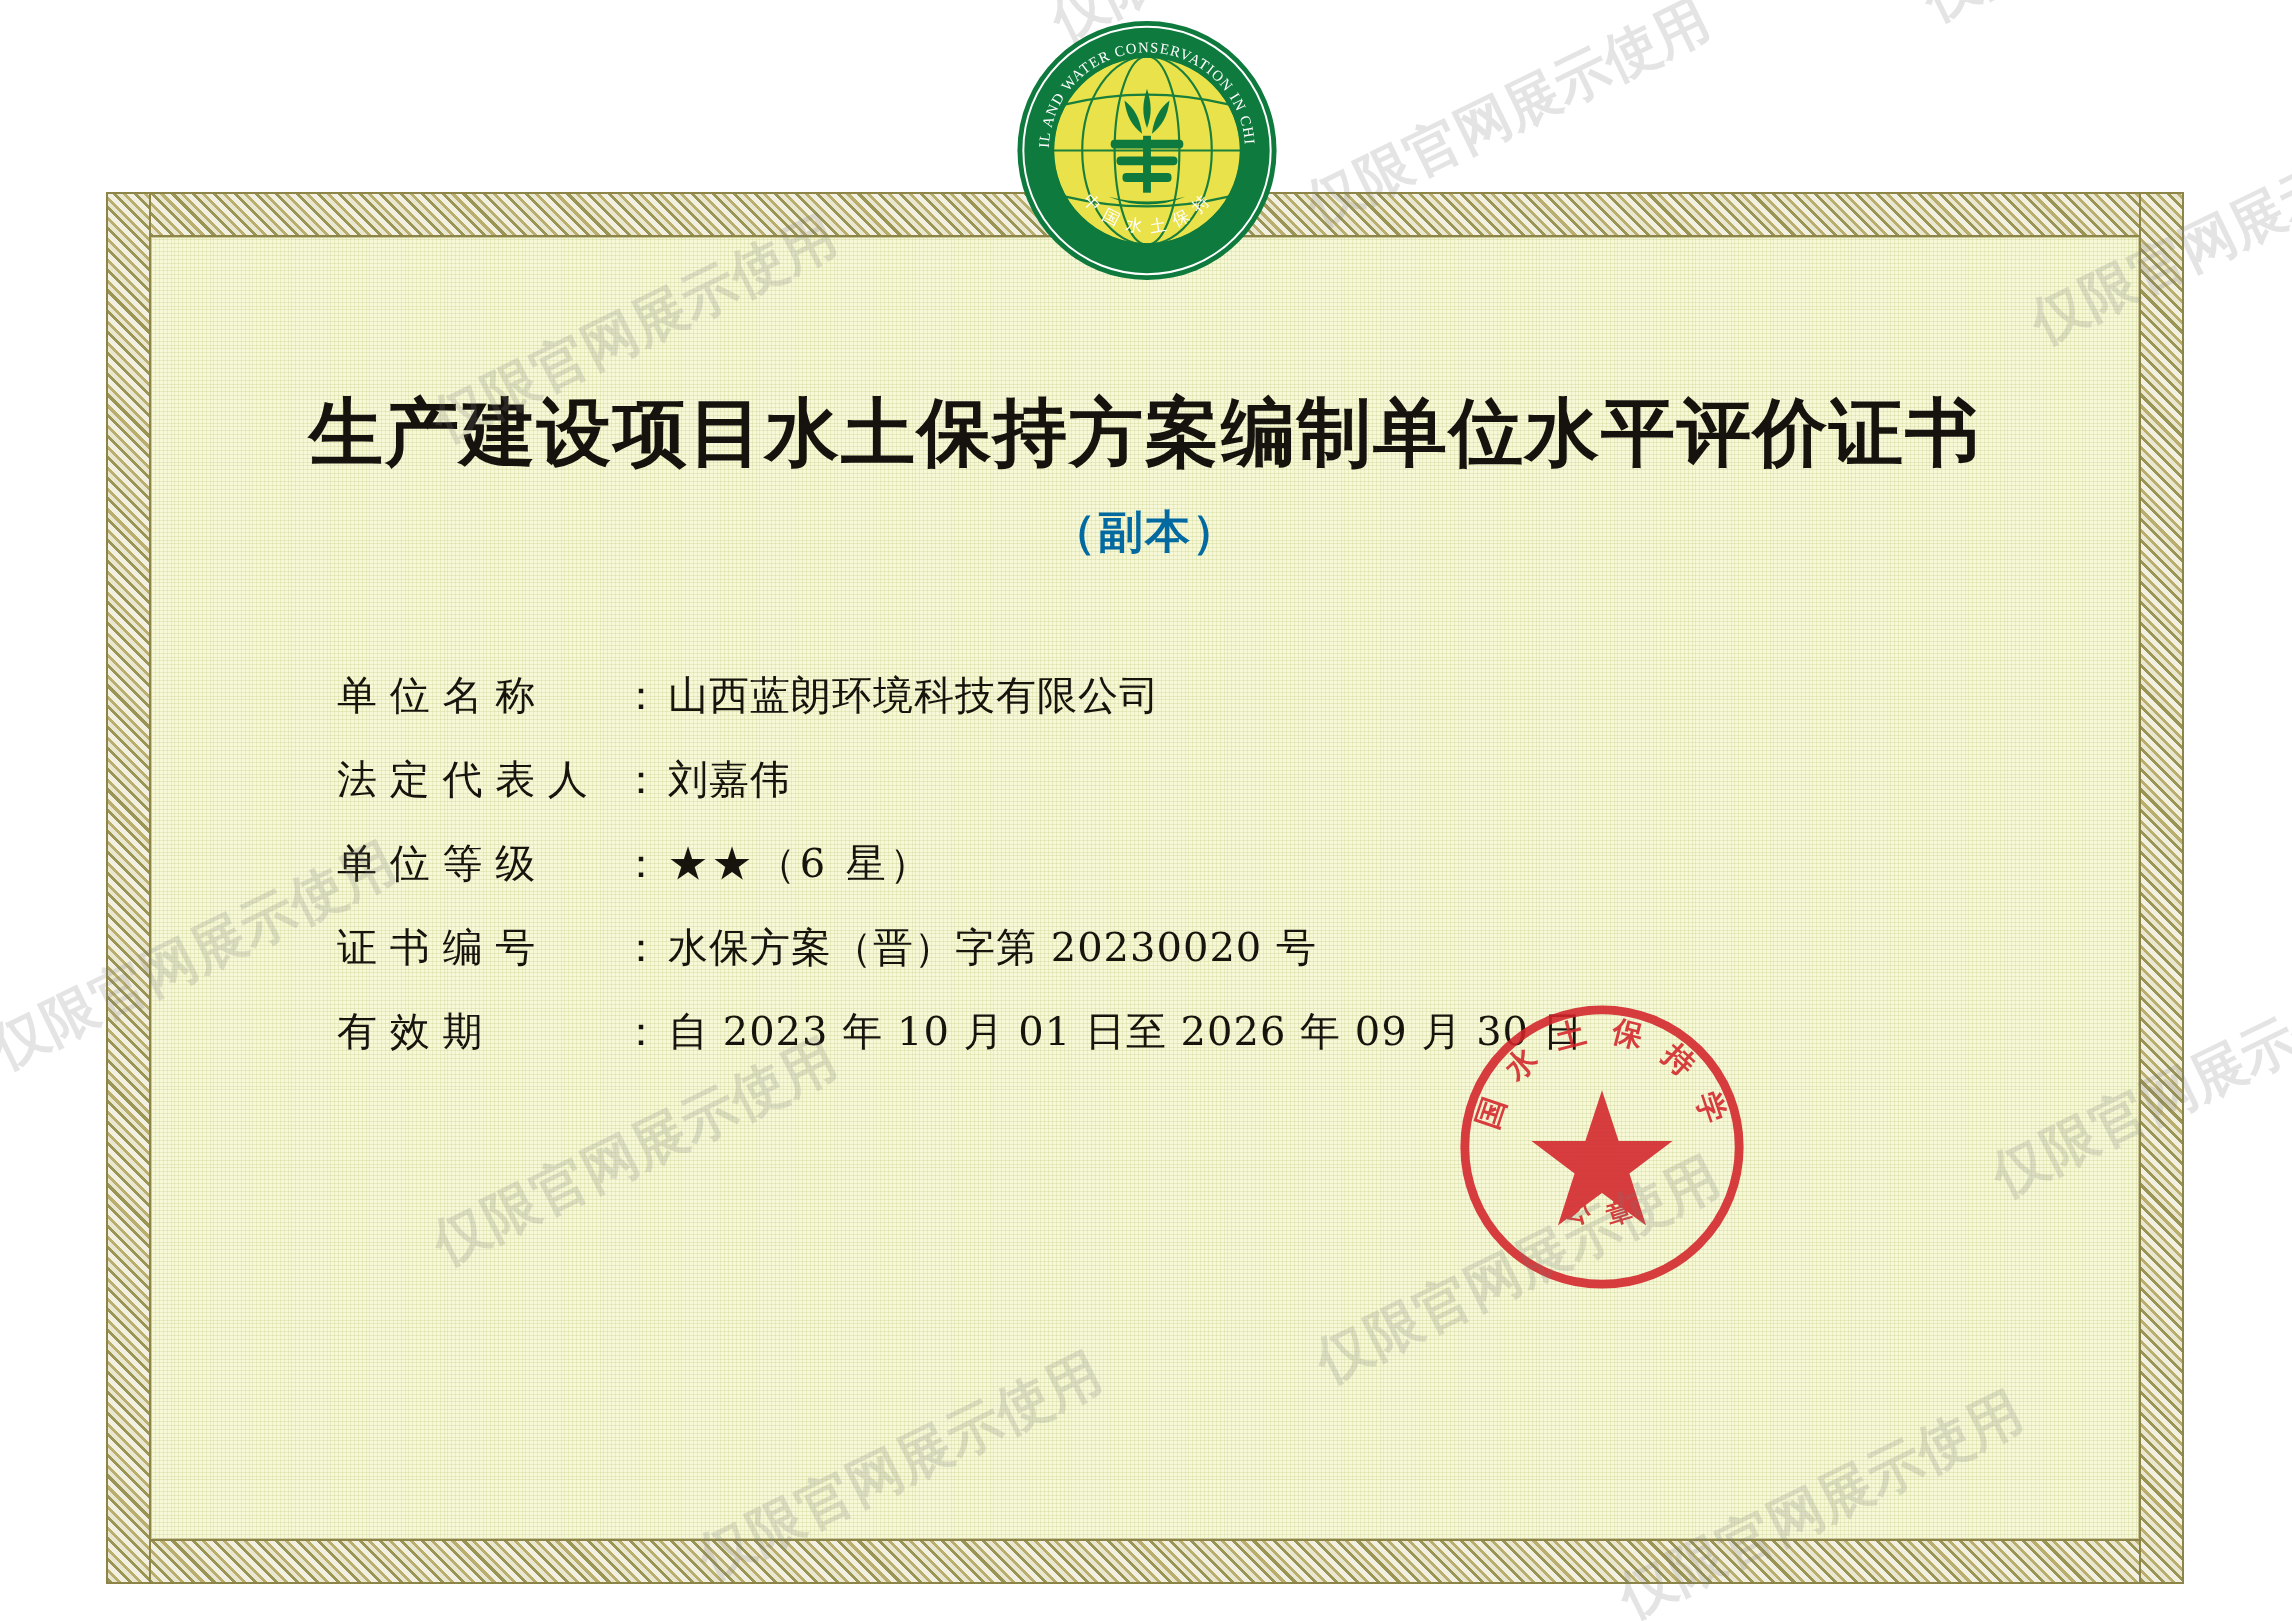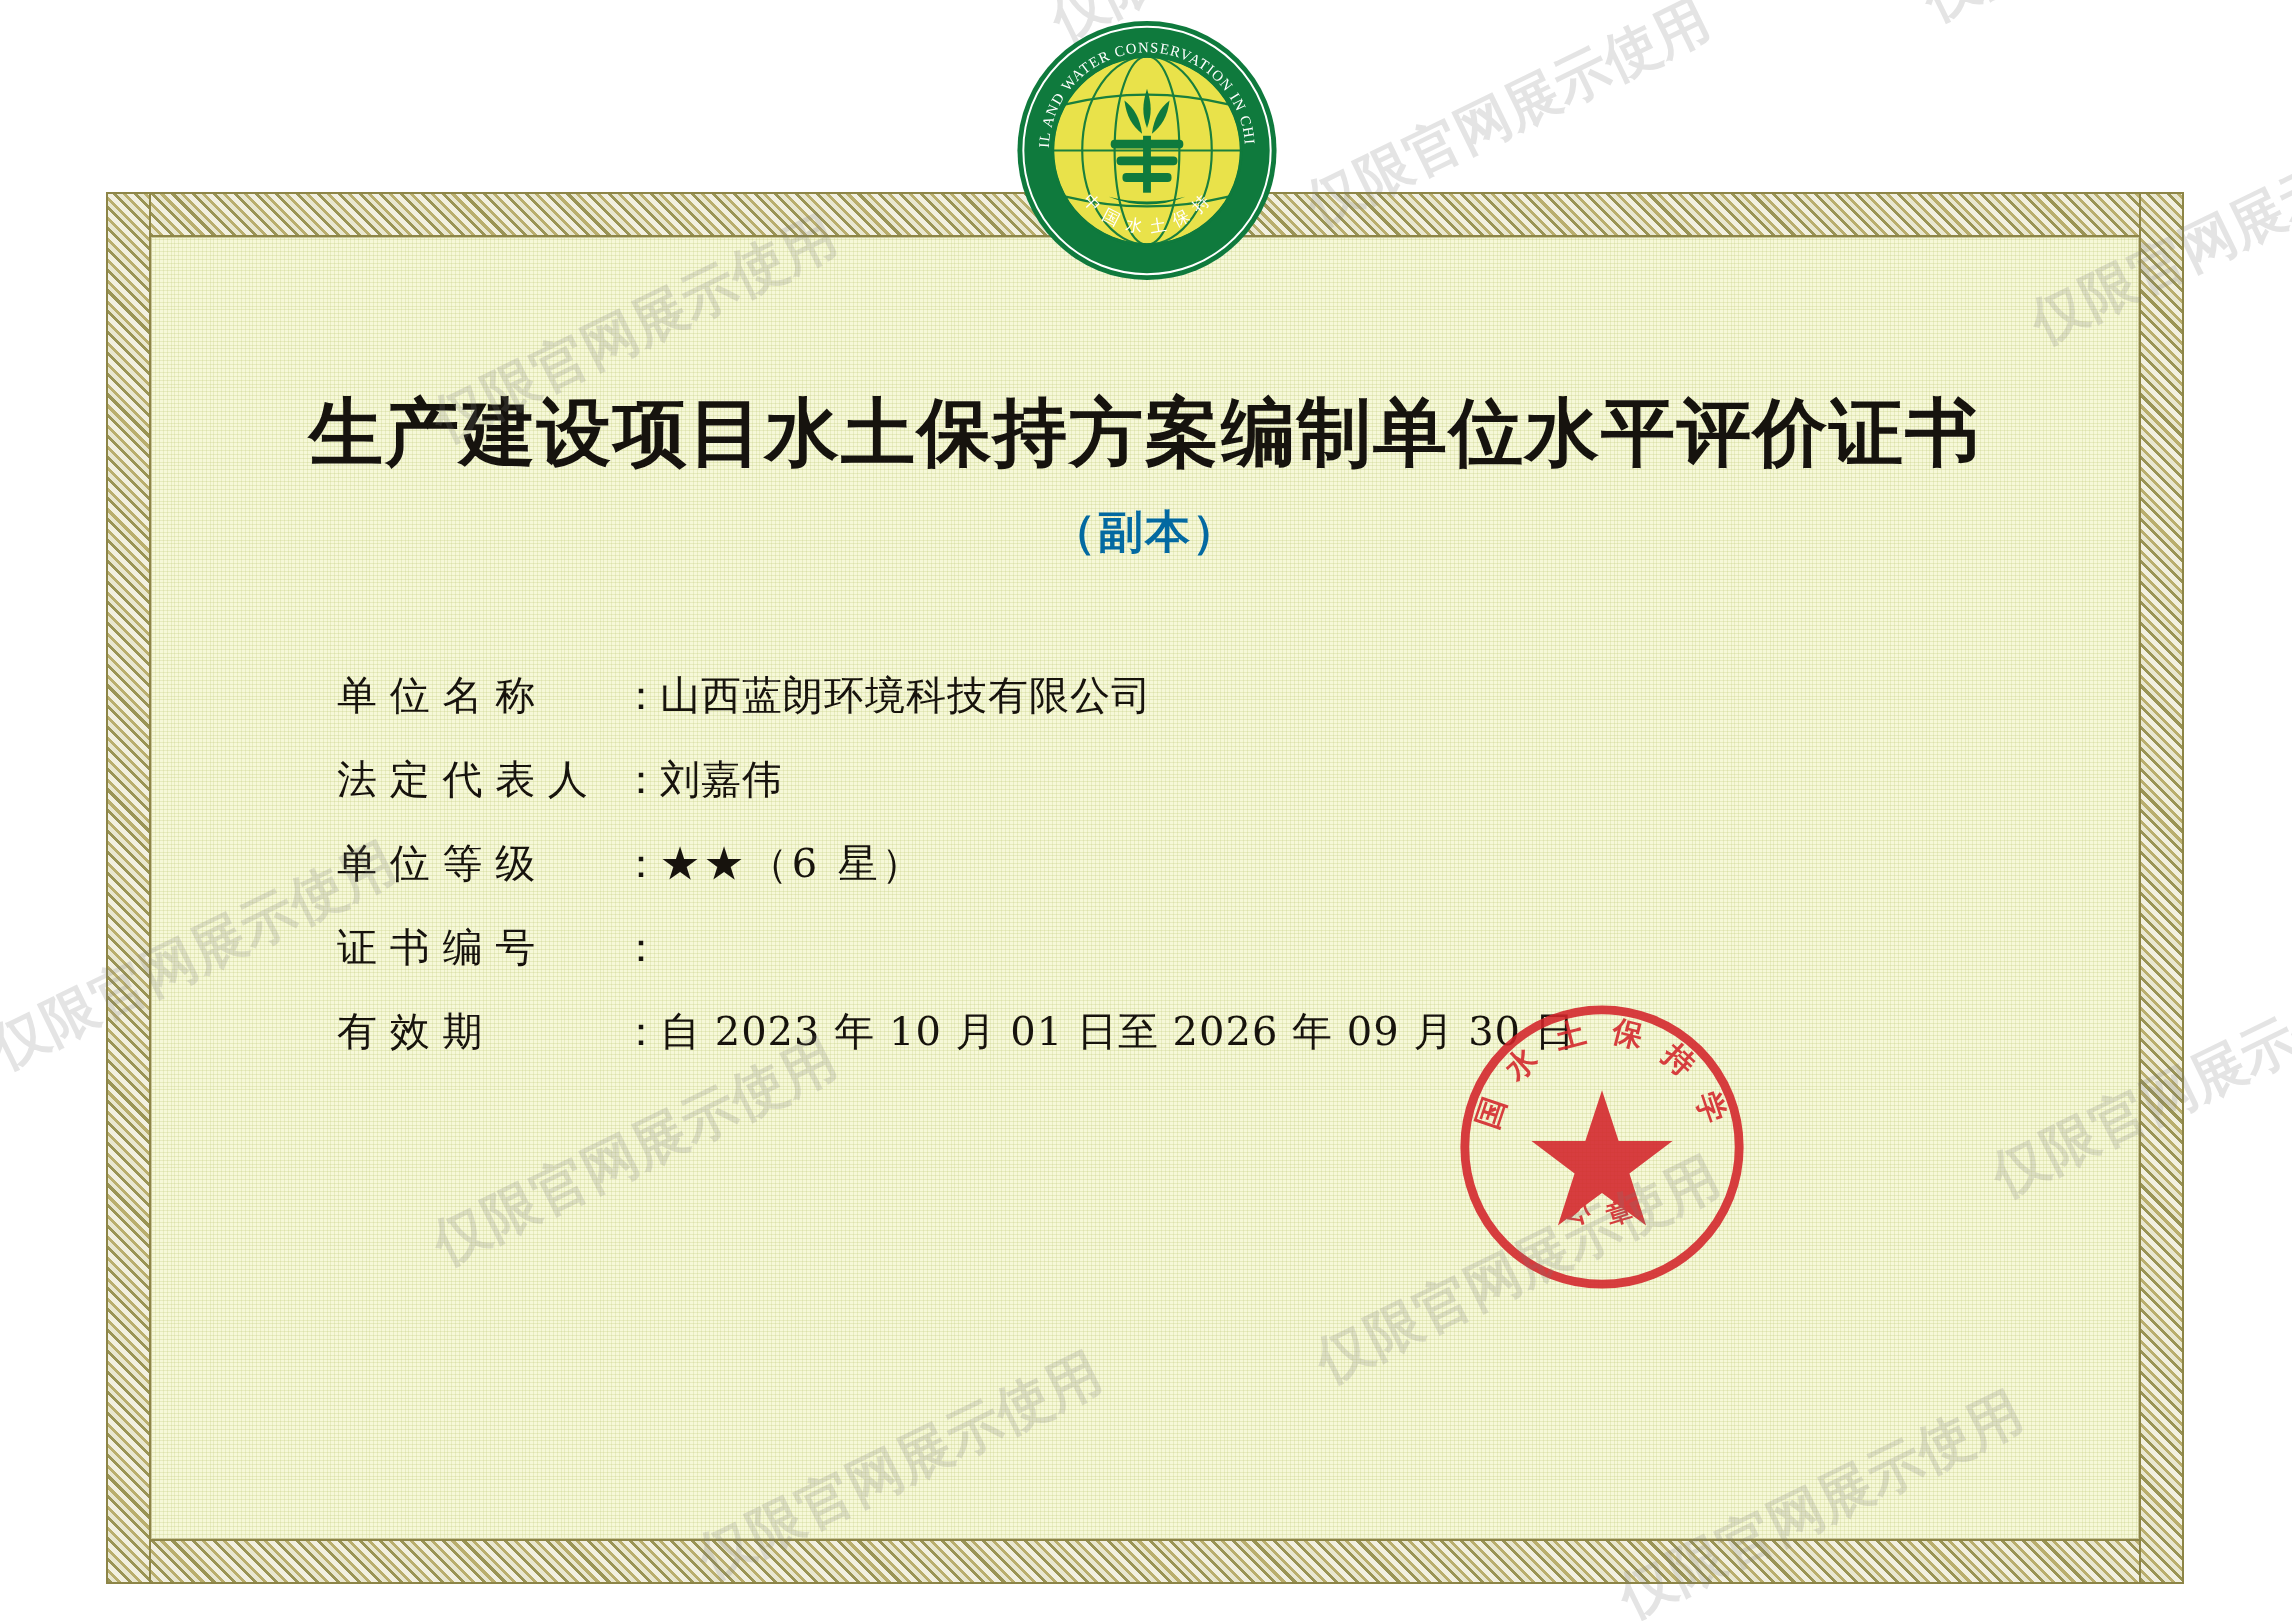--- a/index.html
+++ b/index.html
@@ -142,20 +142,21 @@
   .field-label .lbl-text {
     display: flex;
     justify-content: space-between;
     width: 274px;
   }
   .field-label .colon { width: 39px; text-align: right; }
   .field-value {
     flex: 1 1 auto;
     white-space: nowrap;
     letter-spacing: 1px;
+    margin-left: 8px;
   }
   .stars { letter-spacing: 3.9px; }
 
   .issuer-block {
     position: absolute;
     right: 155px;
     top: 882px;
     text-align: left;
     font-family: "DejaVu Serif", "Liberation Serif", serif;
     font-size: 40px;
@@ -279,20 +280,21 @@
           <span class="colon">：</span>
         </span>
         <span class="field-value stars">★★（6 星）</span>
       </div>
 
       <div class="field-row">
         <span class="field-label">
           <span class="lbl-text">证 书 编 号</span>
           <span class="colon">：</span>
         </span>
+        <span class="field-value">水保方案（晋）字第 20230020 号</span>
       </div>
 
       <div class="field-row">
         <span class="field-label">
           <span class="lbl-text">有    效    期</span>
           <span class="colon">：</span>
         </span>
         <span class="field-value">自 2023 年 10 月 01 日至 2026 年 09 月 30 日</span>
       </div>
 

